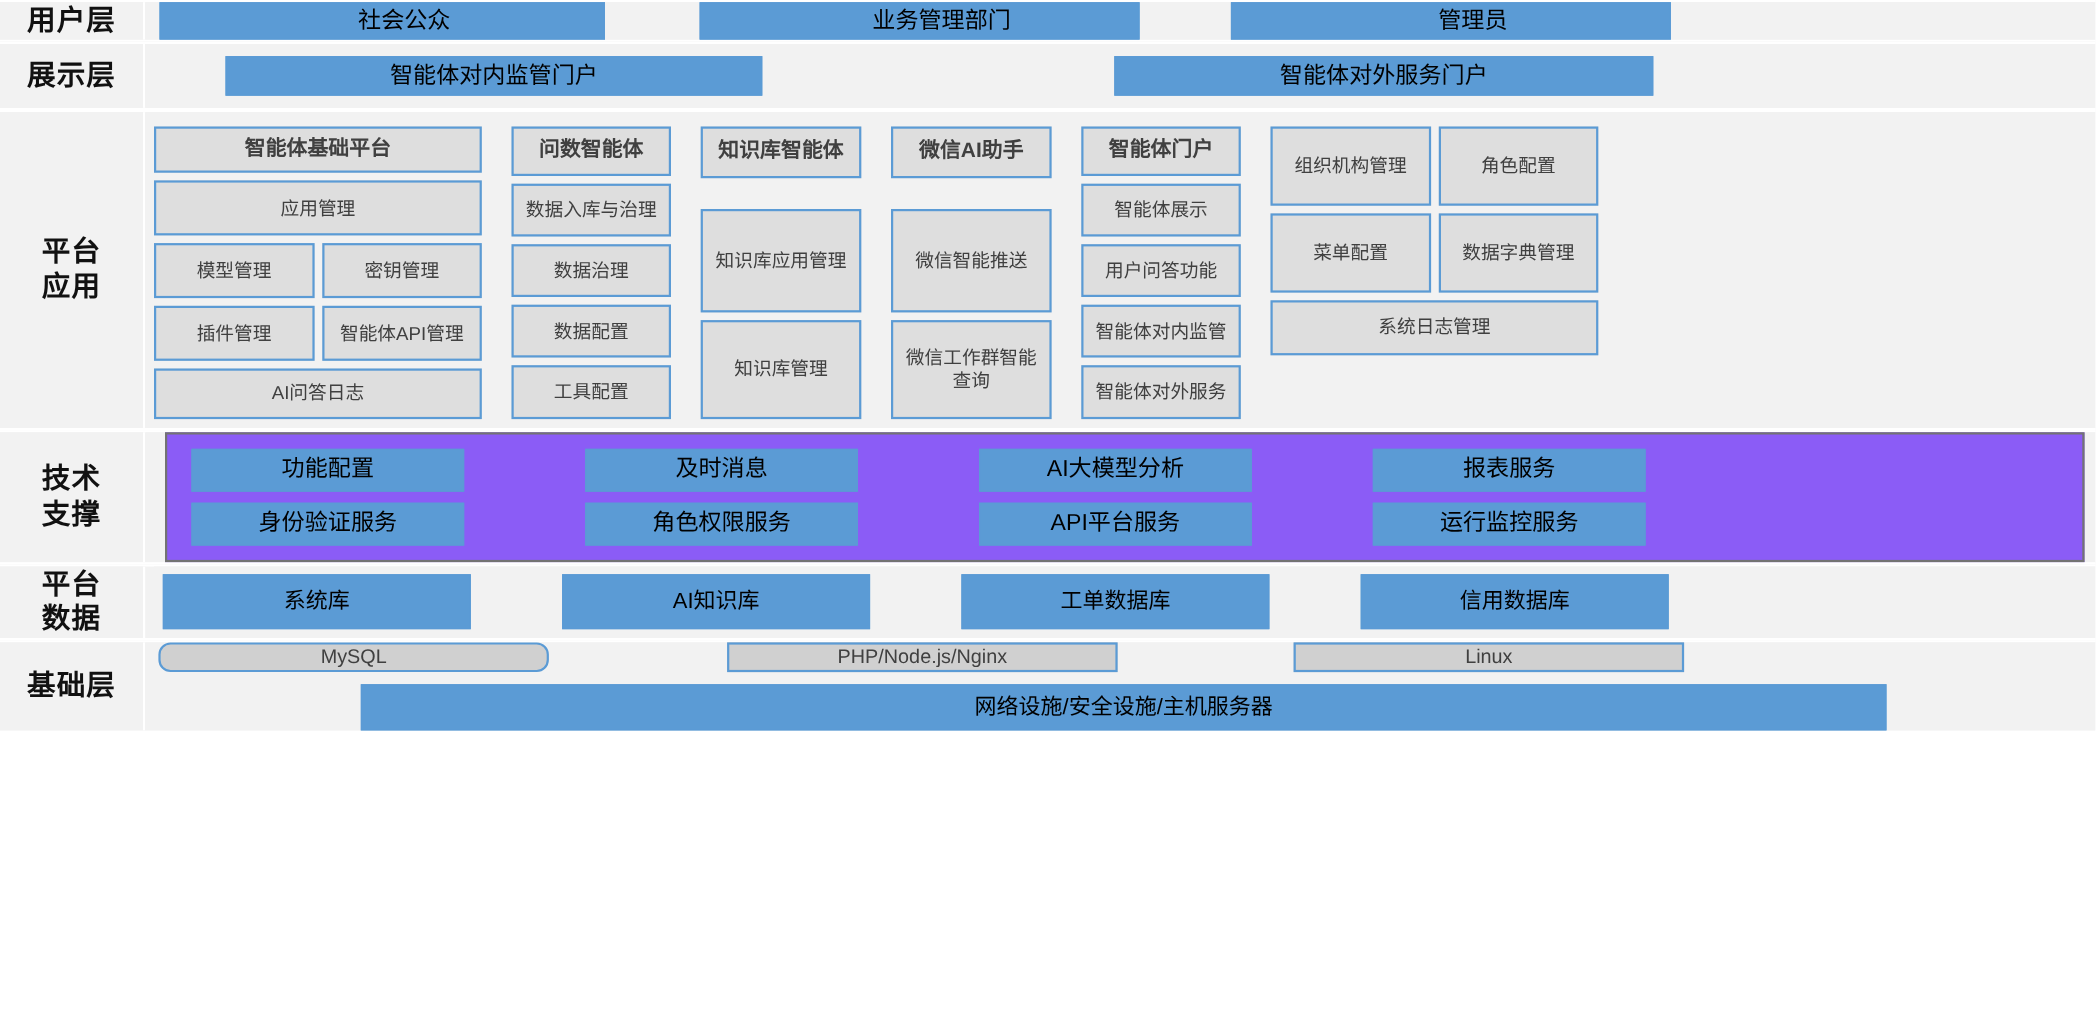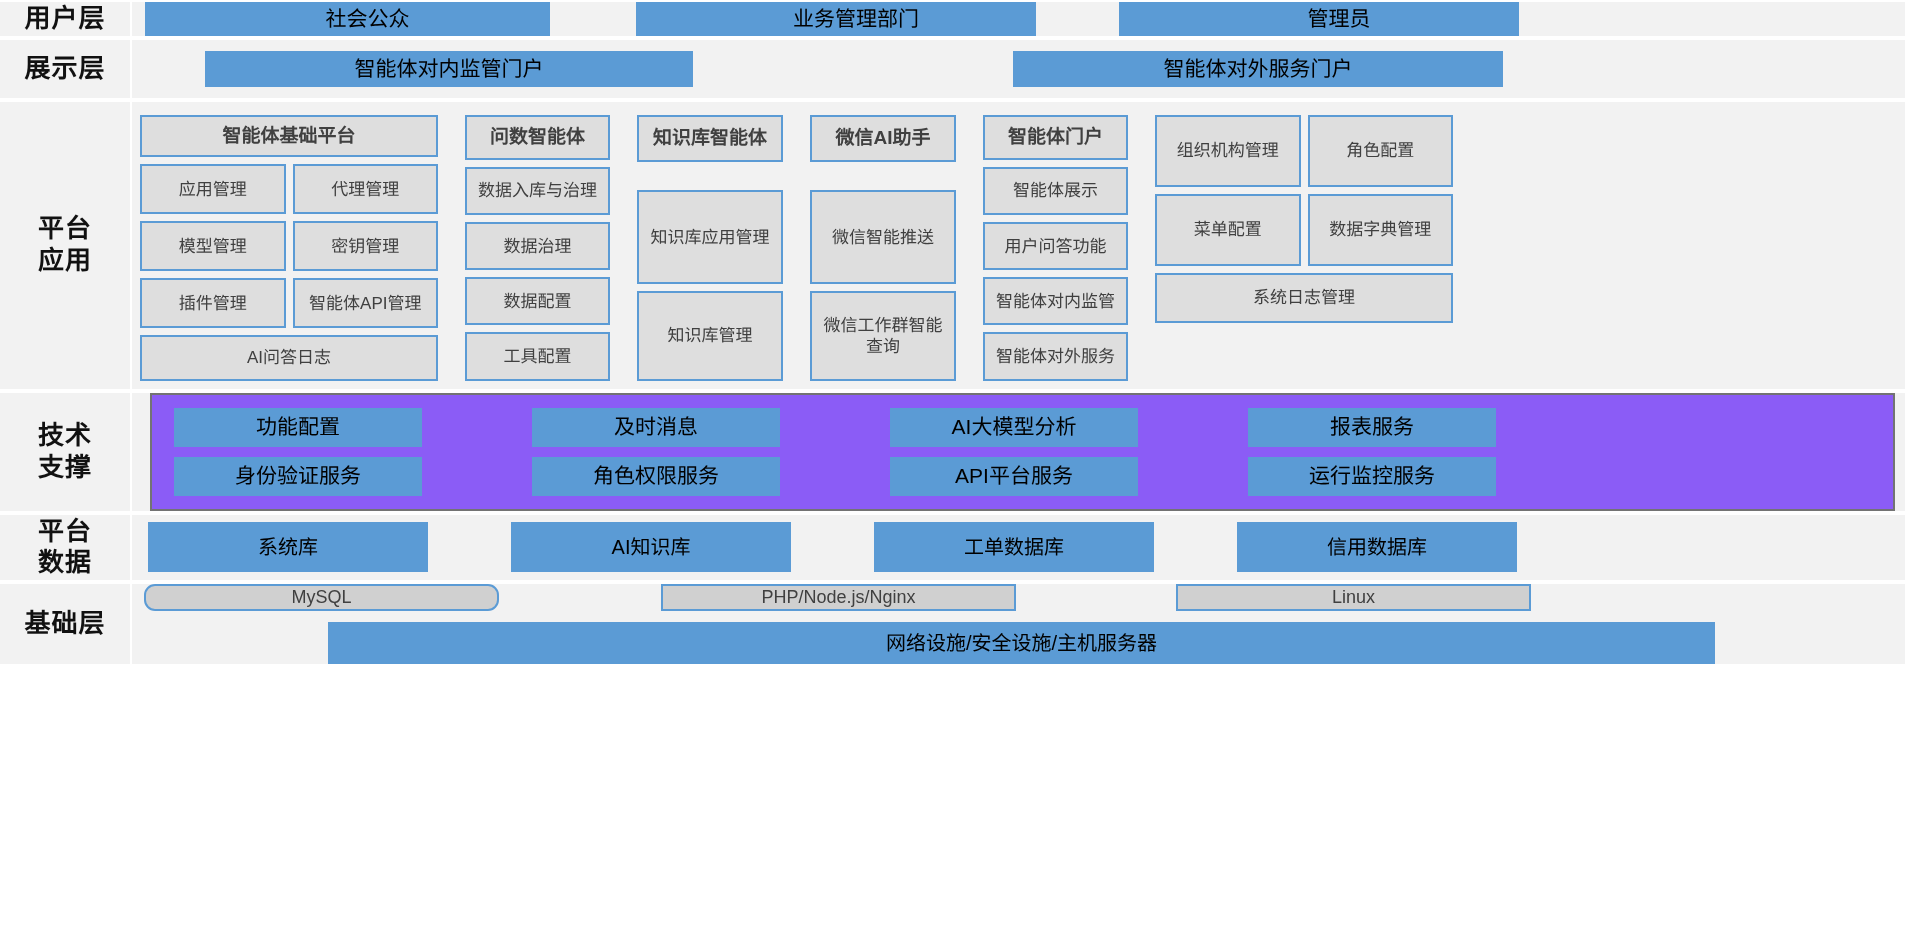--- a/index.html
+++ b/index.html
@@ -192,21 +192,20 @@
       <span>平台</span>
       <span>应用</span>
     </div>
     <div class="band-body">
       <div class="plat-cols">
 
         <div class="plat-col col-basic">
           <div class="gray-box head">智能体基础平台</div>
           <div class="pair">
             <div class="gray-box">应用管理</div>
-            <div class="gray-box">代理管理</div>
           </div>
           <div class="pair">
             <div class="gray-box">模型管理</div>
             <div class="gray-box">密钥管理</div>
           </div>
           <div class="pair">
             <div class="gray-box">插件管理</div>
             <div class="gray-box">智能体API管理</div>
           </div>
           <div class="gray-box full">AI问答日志</div>

